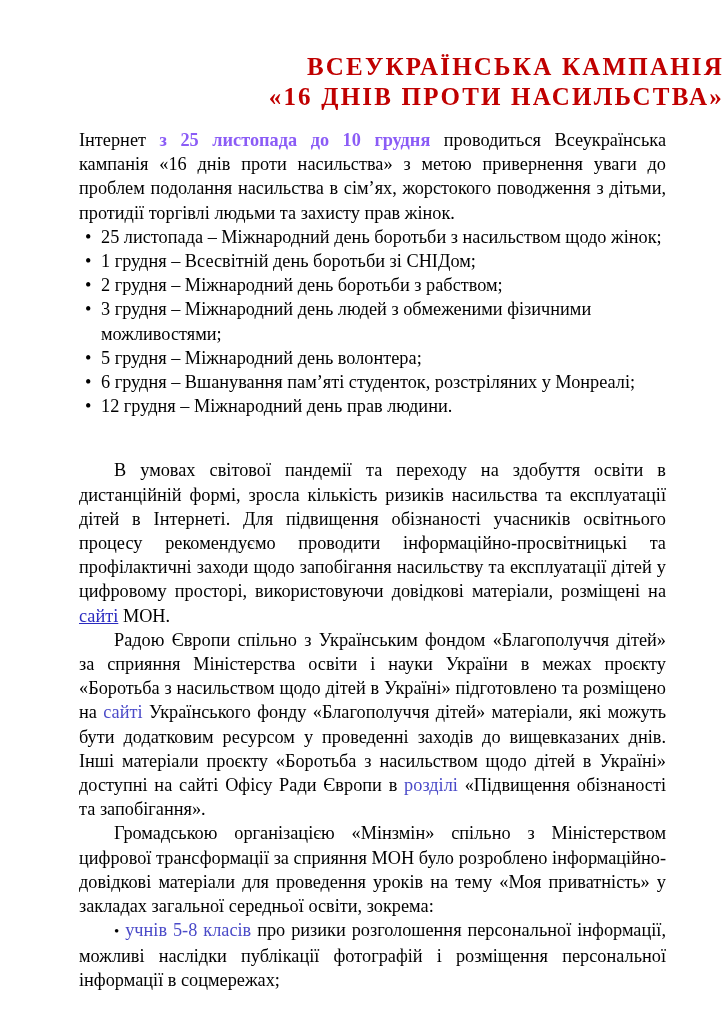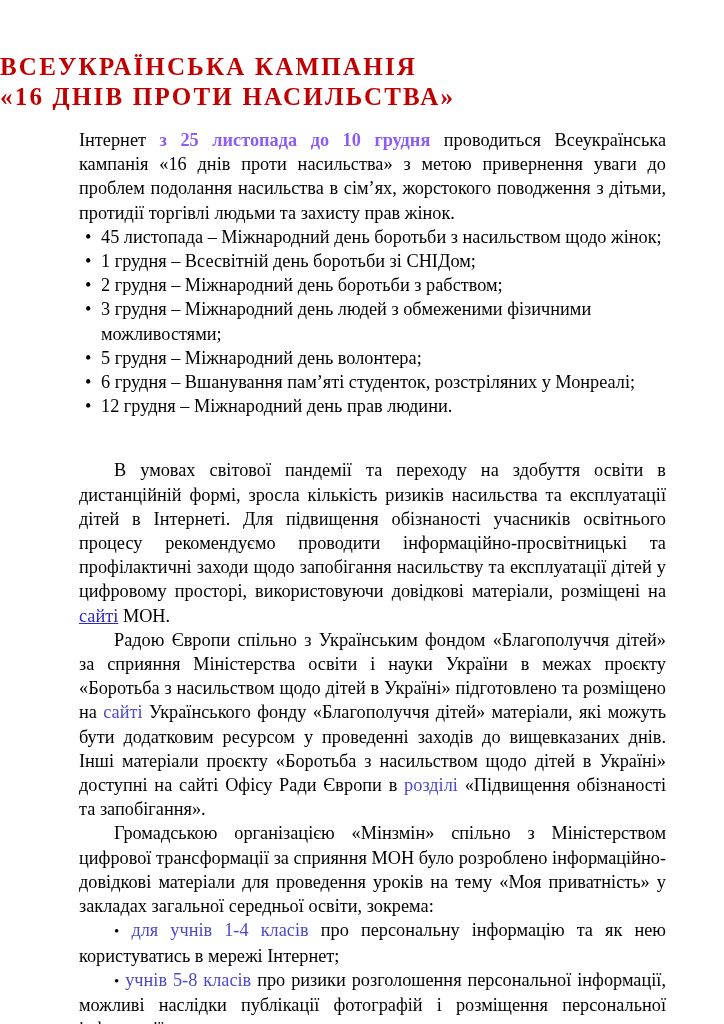--- a/index.html
+++ b/index.html
@@ -26,21 +26,21 @@
     position: absolute;
     left: 79px;
     top: 0;
     width: 587px;
   }
 
   
   .doc-title {
     margin: 0;
     padding-top: 52px;
-    text-align: left;
+    text-align: right;
     color: #C00000;
     font-size: 25px;
     font-weight: bold;
     letter-spacing: 2.2px;
     line-height: 30px;
     font-family: "Liberation Serif", "DejaVu Serif", serif;
   }
   .doc-title .title-line {
     display: block;
     white-space: nowrap;
@@ -128,33 +128,32 @@
     <span class="title-line">ВСЕУКРАЇНСЬКА КАМПАНІЯ</span>
     <span class="title-line">«16 ДНІВ ПРОТИ НАСИЛЬСТВА»</span>
   </h1>
 
   <div class="content" style="top:128px;">
 
     <p class="para noindent"><span>Інтернет </span><span class="red-bold">з 25 листопада до 10 грудня</span><span> проводиться Всеукраїнська кампанія «16 днів проти насильства» з метою привернення уваги до проблем подолання насильства в сім’ях, жорстокого поводження з дітьми, протидії торгівлі людьми та захисту прав жінок.</span></p>
 
 
     <ul class="bullet-list">
-      <li><span class="bullet-dot">•</span><span>45 листопада – Міжнародний день боротьби з насильством щодо жінок;</span></li>
+      <li><span class="bullet-dot">•</span><span>25 листопада – Міжнародний день боротьби з насильством щодо жінок;</span></li>
       <li><span class="bullet-dot">•</span><span>1 грудня – Всесвітній день боротьби зі СНІДом;</span></li>
       <li><span class="bullet-dot">•</span><span>2 грудня – Міжнародний день боротьби з рабством;</span></li>
       <li><span class="bullet-dot">•</span><span>3 грудня – Міжнародний день людей з обмеженими фізичними можливостями;</span></li>
       <li><span class="bullet-dot">•</span><span>5 грудня – Міжнародний день волонтера;</span></li>
       <li><span class="bullet-dot">•</span><span>6 грудня – Вшанування пам’яті студенток, розстріляних у Монреалі;</span></li>
       <li><span class="bullet-dot">•</span><span>12 грудня – Міжнародний день прав людини.</span></li>
     </ul>
 
     <p class="para indent gap-before"><span>В умовах світової пандемії та переходу на здобуття освіти в дистанційній формі, зросла кількість ризиків насильства та експлуатації дітей в Інтернеті. Для підвищення обізнаності учасників освітнього процесу рекомендуємо проводити інформаційно-просвітницькі та профілактичні заходи щодо запобігання насильству та експлуатації дітей у цифровому просторі, використовуючи довідкові матеріали, розміщені на </span><span class="link-underline">сайті</span><span> МОН.</span></p>
 
     <p class="para indent"><span>Радою Європи спільно з Українським фондом «Благополуччя дітей» за сприяння Міністерства освіти і науки України в межах проєкту «Боротьба з насильством щодо дітей в Україні» підготовлено та розміщено на </span><span class="link-plain">сайті</span><span> Українського фонду «Благополуччя дітей» матеріали, які можуть бути додатковим ресурсом у проведенні заходів до вищевказаних днів. Інші матеріали проєкту «Боротьба з насильством щодо дітей в Україні» доступні на сайті Офісу Ради Європи в </span><span class="link-plain">розділі</span><span> «Підвищення обізнаності та запобігання».</span></p>
 
     <p class="para indent">Громадською організацією «Мінзмін» спільно з Міністерством цифрової трансформації за сприяння МОН було розроблено інформаційно-довідкові матеріали для проведення уроків на тему «Моя приватність» у закладах загальної середньої освіти, зокрема:</p>
 
-    <p class="sub-bullet"><span class="sb-dot">•</span><span> </span><span class="sb-head">для учнів 1-4 класів</span><span> про персональну інформацію та як нею користуватись в мережі Інтернет;</span></p>
 
     <p class="sub-bullet"><span class="sb-dot">•</span><span> </span><span class="sb-head">учнів 5-8 класів</span><span> про ризики розголошення персональної інформації, можливі наслідки публікації фотографій і розміщення персональної інформації в соцмережах;</span></p>
 
   </div>
 </div>
 
 </body></html>

